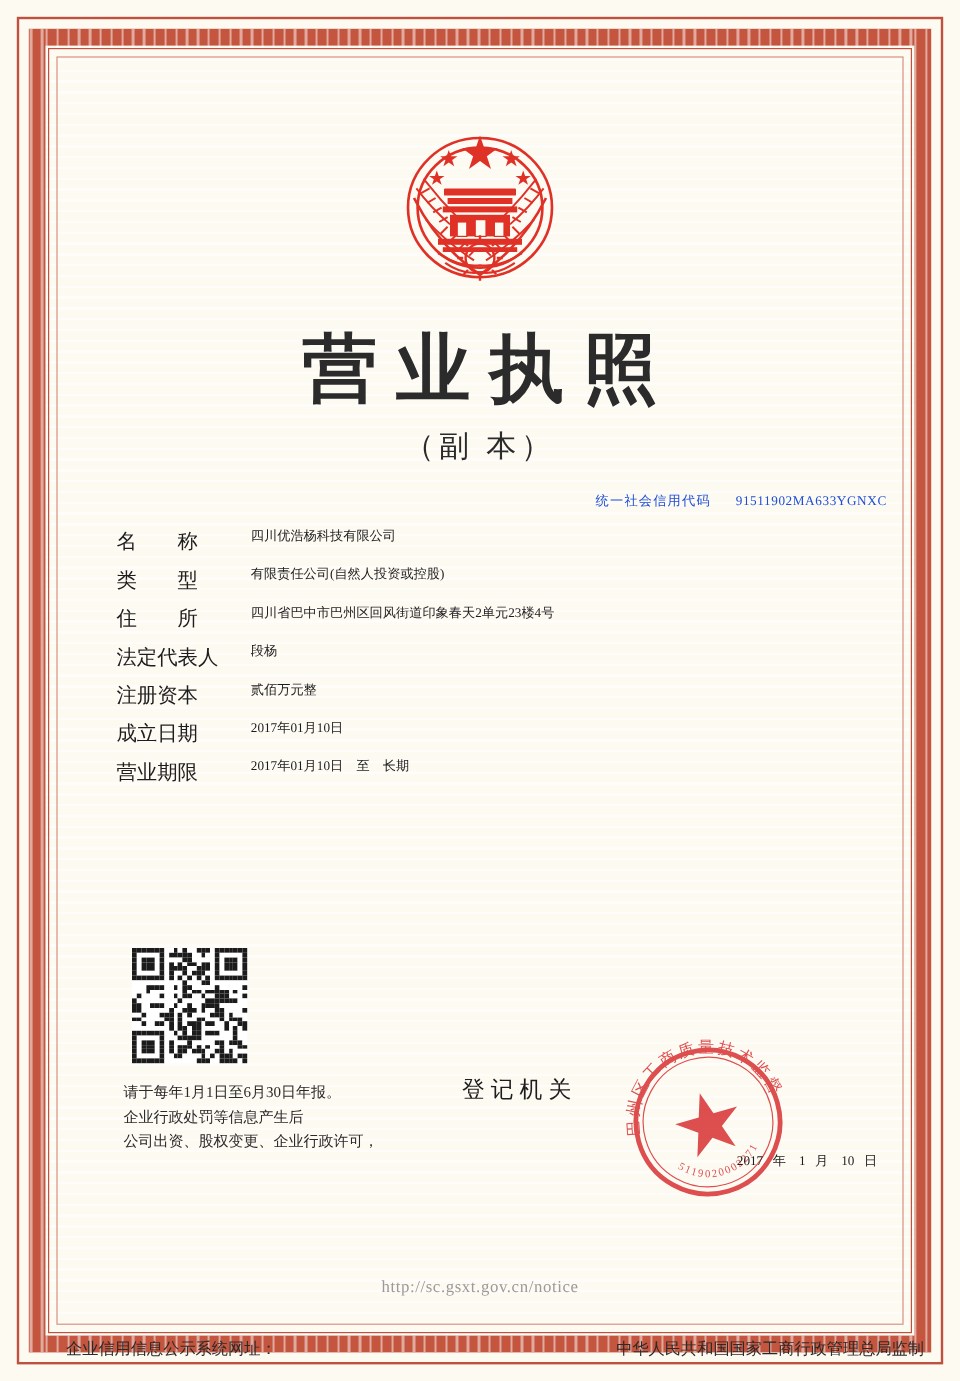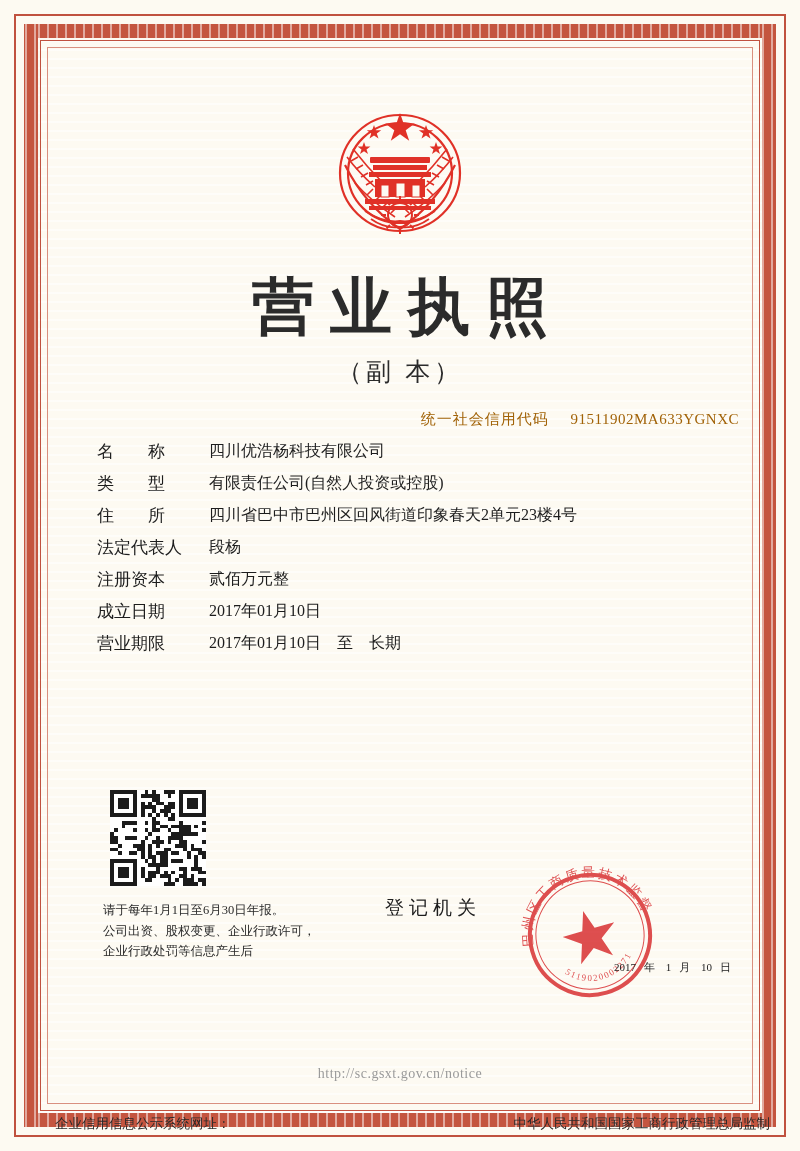--- a/index.html
+++ b/index.html
@@ -105,22 +105,22 @@
     font-size: 25px;
     color: #2b2b2b;
     letter-spacing: 4px;
   }
 
   
   .code-row {
     position: absolute;
     right: 6px;
     top: 355px;
-    font-size: 15px;
-    color: #a16207;
+    font-size: 11px;
+    color: #1d4ed8;
     white-space: nowrap;
   }
   .code-row .code-label { letter-spacing: 1px; }
   .code-row .code-value {
     margin-left: 18px;
     font-family: "Liberation Serif", serif;
     letter-spacing: 0.5px;
   }
 
   
@@ -139,21 +139,21 @@
     width: 112px;
     flex: 0 0 112px;
     font-size: 17px;
     color: #1d1d1d;
     display: flex;
     justify-content: space-between;
     letter-spacing: 0;
   }
   .field-label.tight { display: block; letter-spacing: 0; }
   .field-value {
-    font-size: 16px;
+    font-size: 11px;
     color: #1d1d1d;
     line-height: 1.35;
     flex: 1;
   }
   .field-value.small {
     font-size: 14px;
     line-height: 1.5;
     letter-spacing: 0;
   }
 
@@ -994,22 +994,22 @@
           <i></i>
           <i></i>
           <i></i>
           <i style="background: rgb(255, 255, 255);"></i>
           <i></i>
         </div>
     </div>
 
     <div class="notice">
       <div>请于每年1月1日至6月30日年报。</div>
+      <div>企业行政处罚等信息产生后</div>
       <div>公司出资、股权变更、企业行政许可，</div>
-      <div>企业行政处罚等信息产生后</div>
     </div>
 
     <div class="registry-title">登记机关</div>
 
     <div class="seal">
       <svg viewBox="0 0 160 160" width="160" height="160" aria-hidden="true">
         <defs>
           <path id="sealTopArc" d="M 22 80 A 58 58 0 1 1 138 80"></path>
           <path id="sealBotArc" d="M 34 80 A 46 46 0 0 0 126 80"></path>
         </defs>

